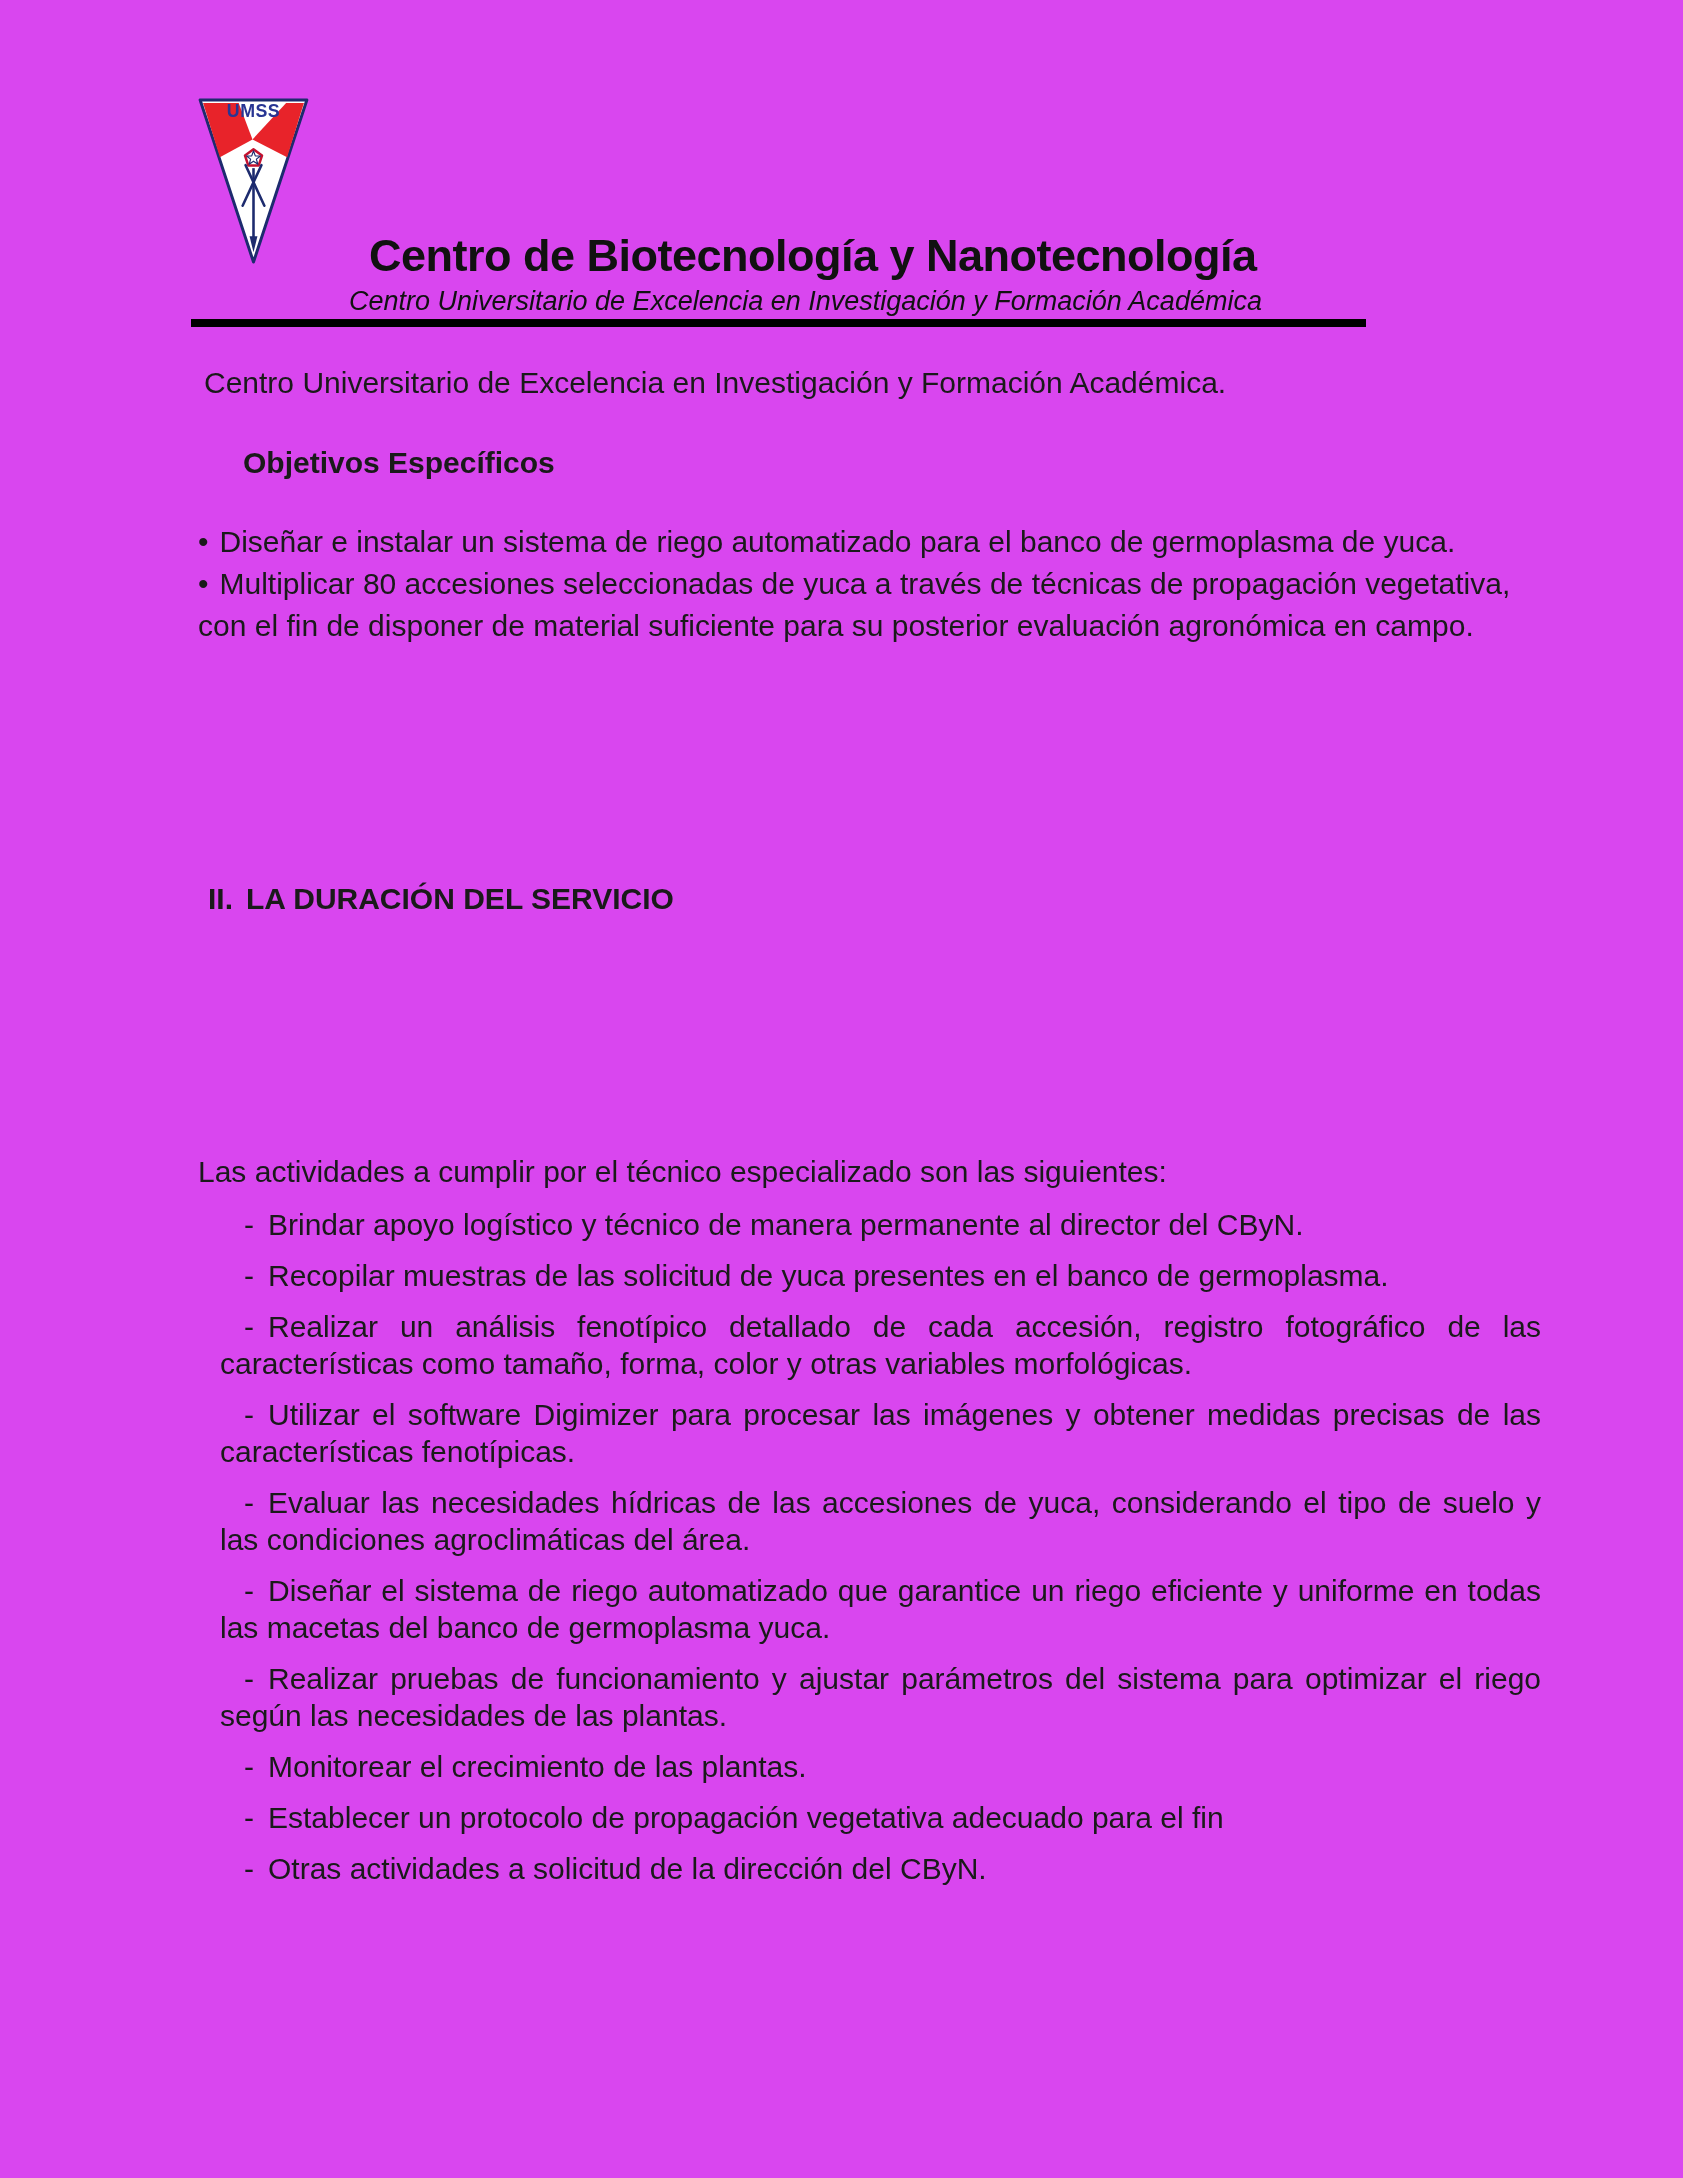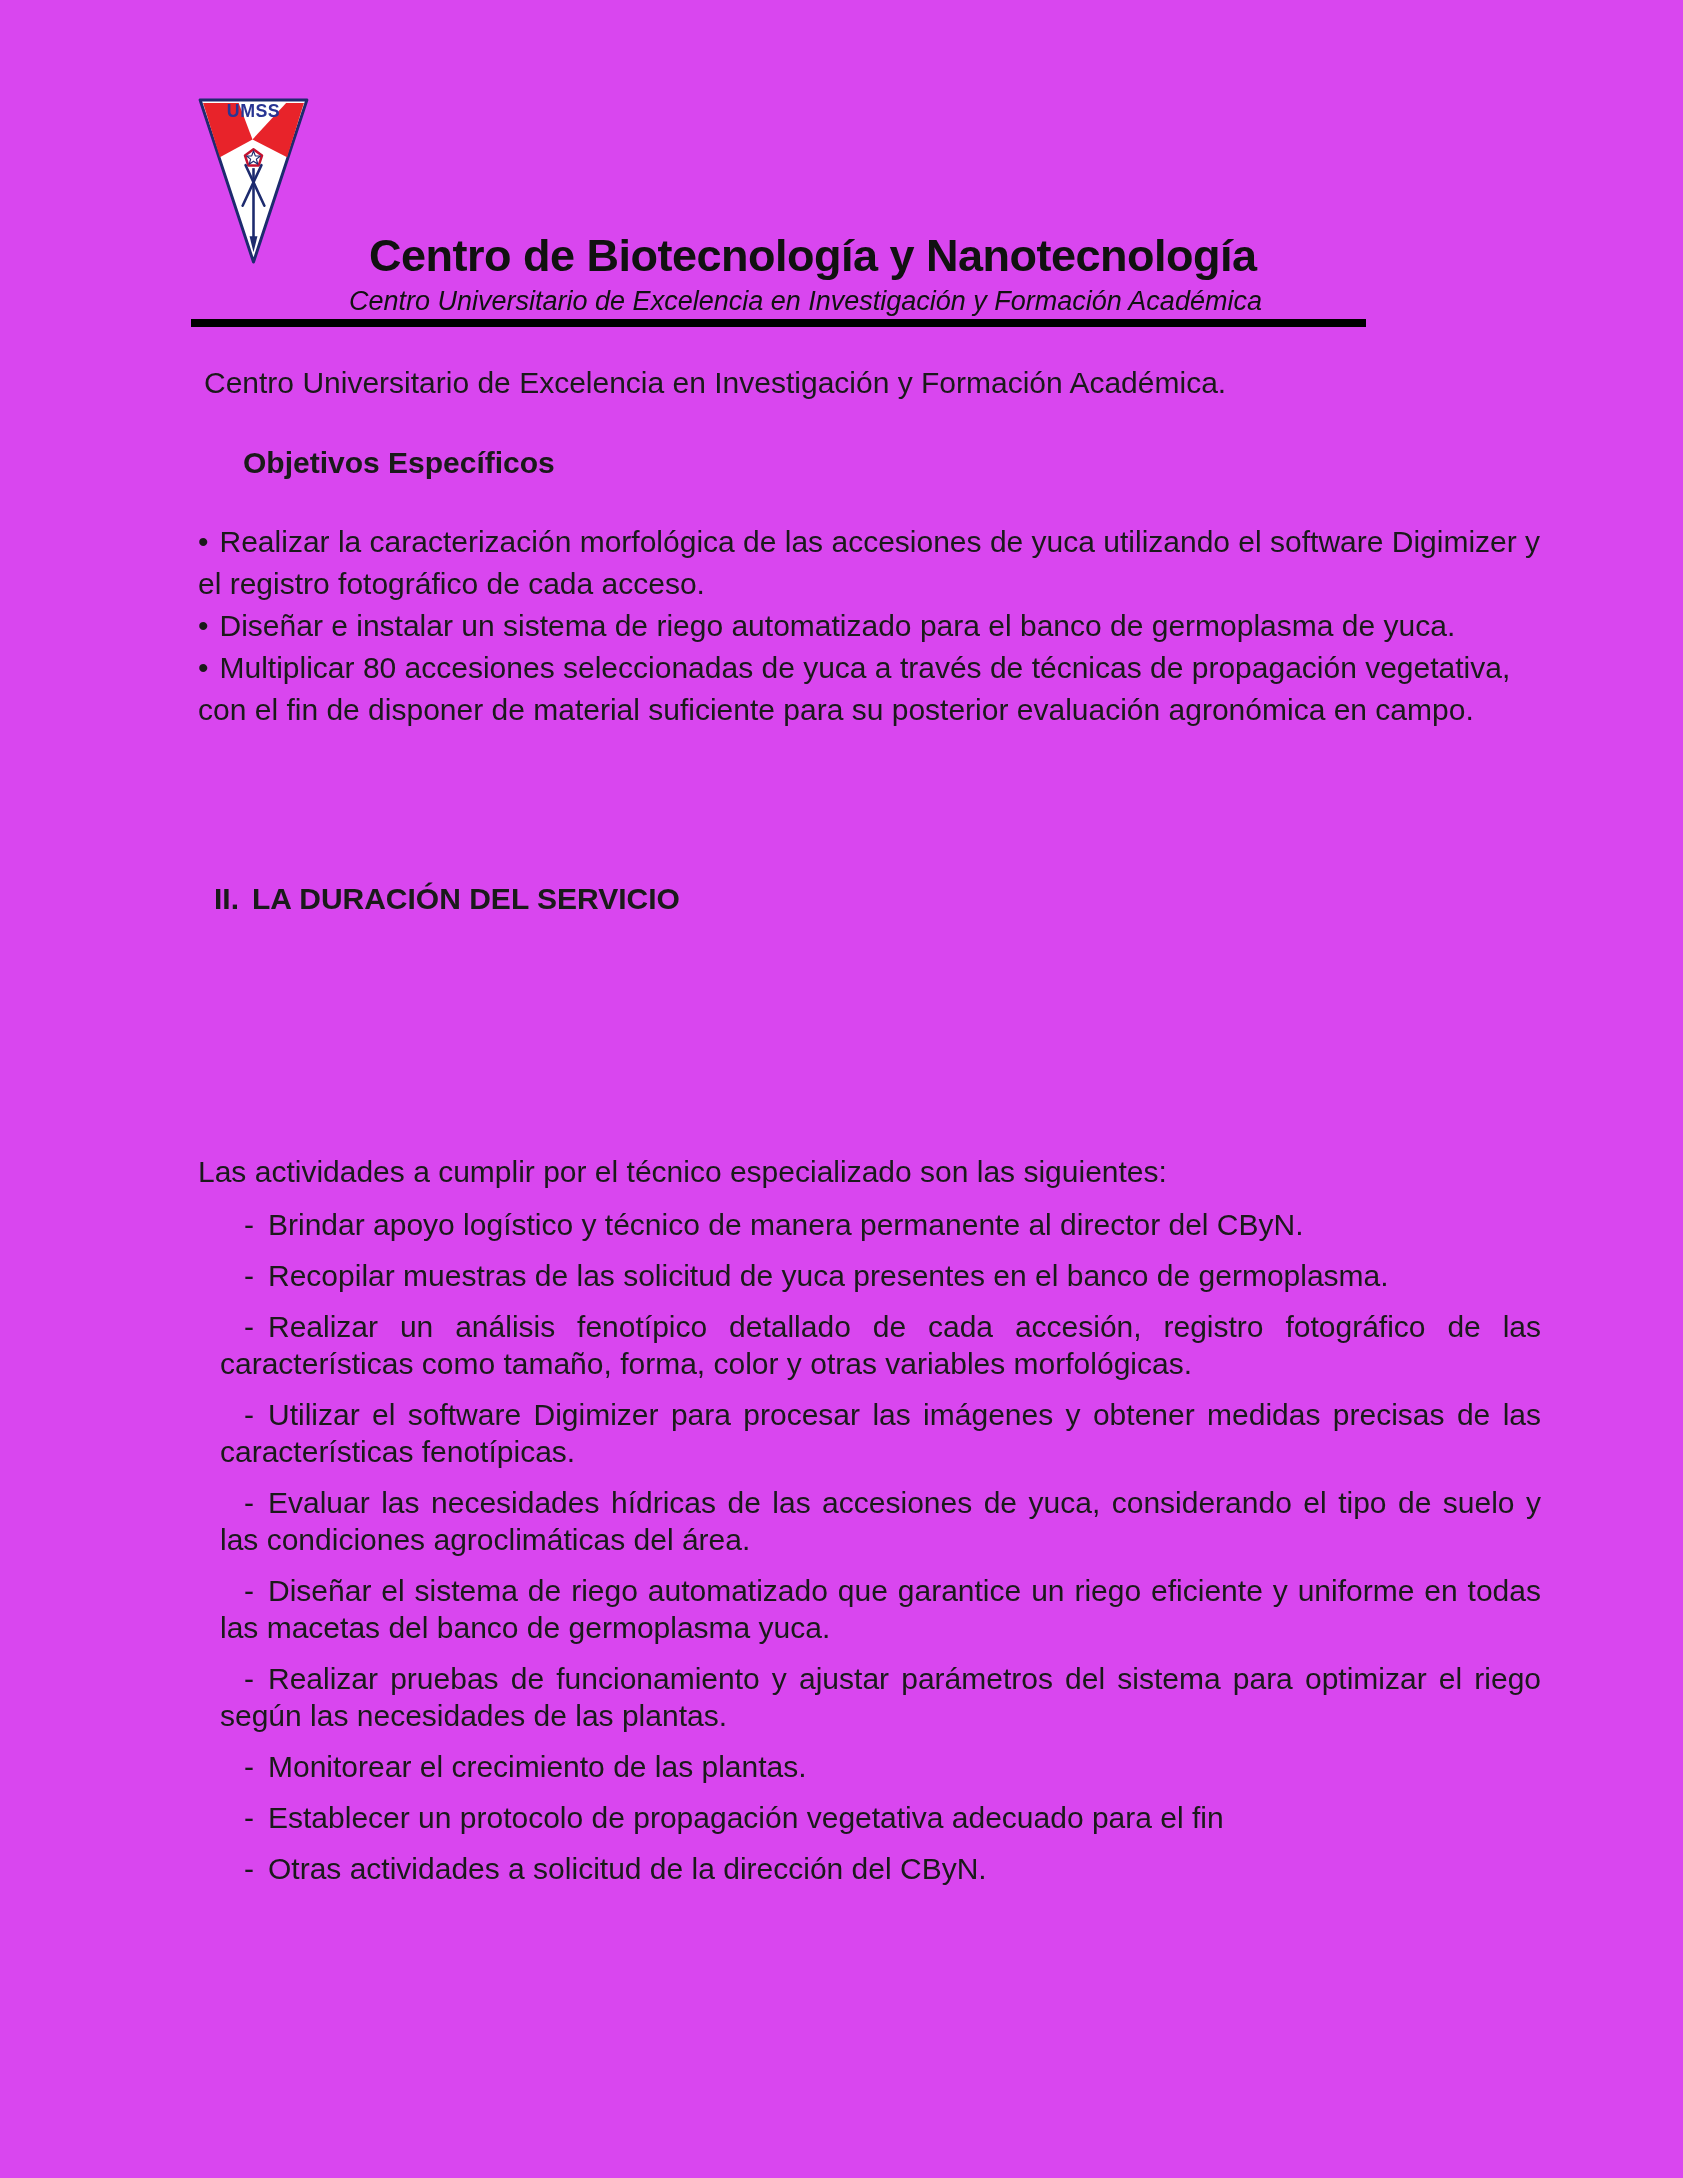--- a/index.html
+++ b/index.html
@@ -30,21 +30,21 @@
   
   .blk{position:absolute;left:198px;width:1343px;font-size:30px;}
   .p-intro{top:362px;line-height:42px;padding-left:6px;}
   .h-objetivos{top:442px;line-height:42px;font-weight:bold;margin-left:45px;}
   .bullets{top:521px;line-height:42px;}
   .bullets p{margin:0;text-align:left;}
   .bullet-mark{margin-right:11px;}
   .roman-heading{line-height:40px;font-weight:bold;}
   .rh-2{top:879px;}
   .rh-3{top:1072px;}
-  .roman-num{display:inline-block;margin-left:16px;width:38px;}
+  .roman-num{display:inline-block;margin-left:10px;width:38px;}
   .p-duracion{top:964px;line-height:35px;width:1346px;text-align:justify;}
   .p-activ-intro{top:1152px;line-height:40px;}
   .dash-list{top:1206px;}
   .dash-list p{
     margin:0 0 14px 0;line-height:37px;
     padding-left:22px;text-indent:24px;
     text-align:justify;
   }
   .dash-mark{margin-right:14px;}
 </style>
@@ -70,21 +70,20 @@
 
   <div class="doc-title">Centro de Biotecnología y Nanotecnología</div>
   <div class="doc-subtitle">Centro Universitario de Excelencia en Investigación y Formación Académica</div>
   <div class="header-rule"></div>
 
   <div class="blk p-intro">Centro Universitario de Excelencia en Investigación y Formación Académica.</div>
 
   <div class="blk h-objetivos">Objetivos Específicos</div>
 
   <div class="blk bullets">
-    <p><span class="bullet-mark">•</span><span>Realizar la caracterización morfológica de las accesiones de yuca utilizando el software Digimizer y el registro fotográfico de cada acceso.</span></p>
     <p><span class="bullet-mark">•</span><span>Diseñar e instalar un sistema de riego automatizado para el banco de germoplasma de yuca.</span></p>
     <p><span class="bullet-mark">•</span><span>Multiplicar 80 accesiones seleccionadas de yuca a través de técnicas de propagación vegetativa, con el fin de disponer de material suficiente para su posterior evaluación agronómica en campo.</span></p>
   </div>
 
   <div class="blk roman-heading rh-2">
     <span class="roman-num">II.</span><span>LA DURACIÓN DEL SERVICIO</span>
   </div>
 
   <div class="blk p-activ-intro">Las actividades a cumplir por el técnico especializado son las siguientes:</div>
 

